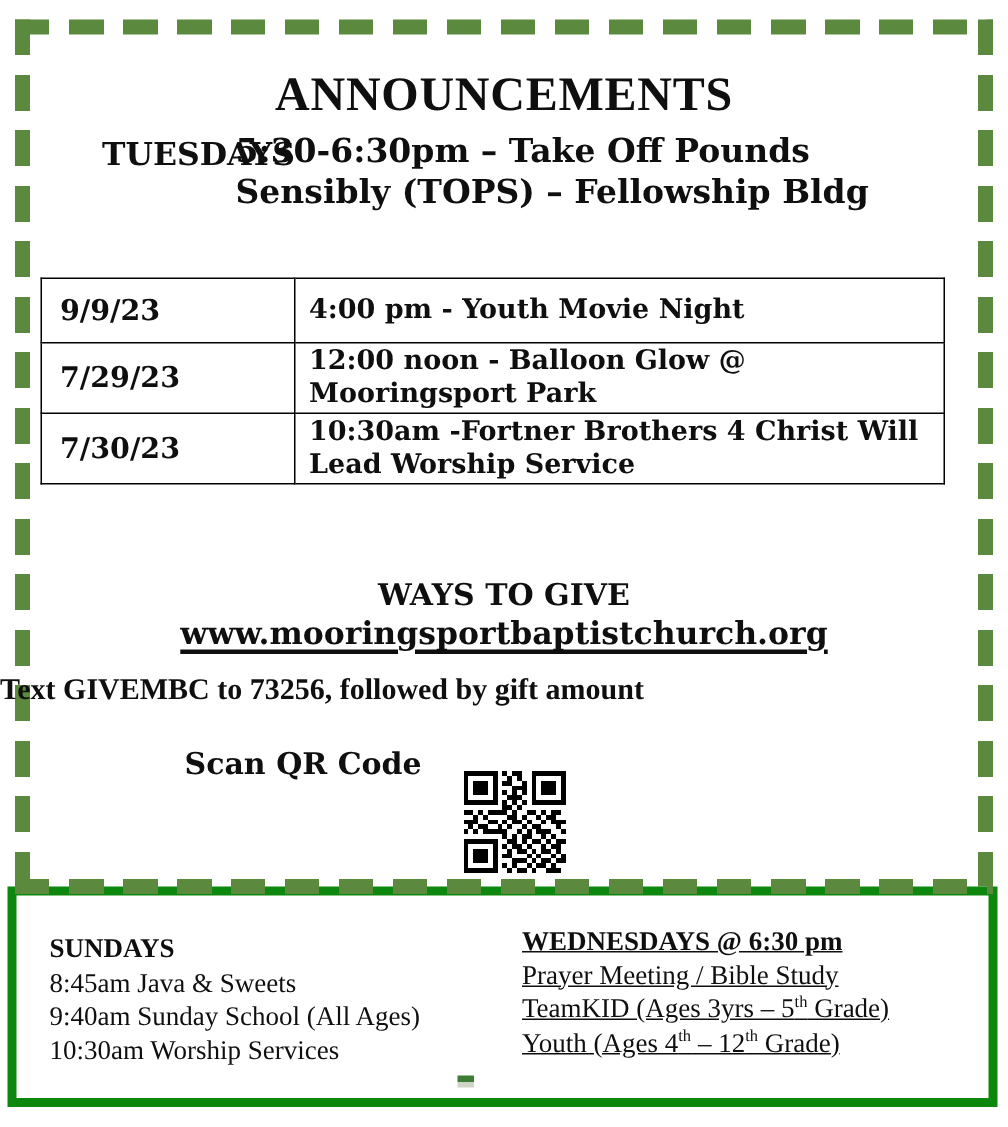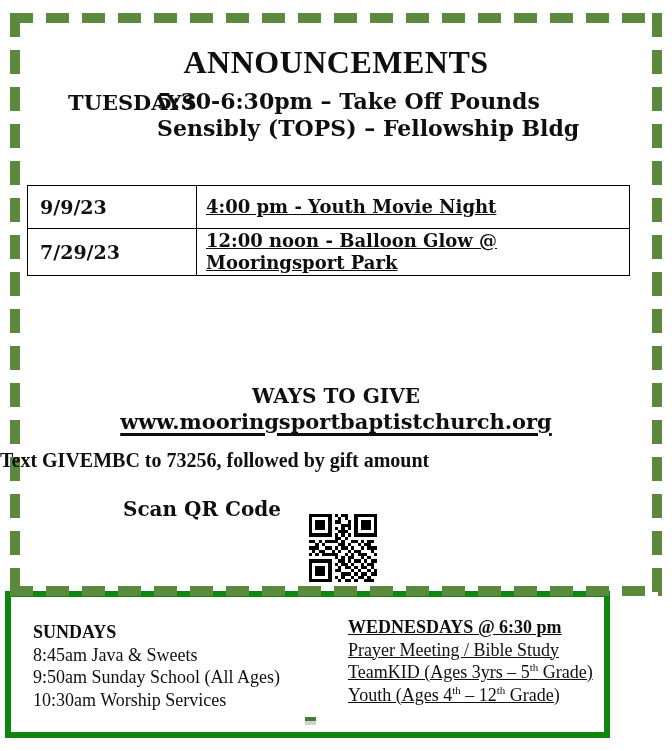--- a/index.html
+++ b/index.html
@@ -27,38 +27,38 @@
     font-weight:bold;font-size:32px;letter-spacing:.5px;}
   #tuesdays-label{left:33px;top:90px;font-family:"DejaVu Serif",serif;font-weight:bold;font-size:21px;margin-left:35px;}
   #tuesdays-text{left:157px;top:88px;width:480px;font-family:"DejaVu Serif",serif;
     font-weight:bold;font-size:22px;line-height:27px;}
 
   
   #events-table{left:27px;top:185px;width:603px;border-collapse:collapse;
     font-family:"DejaVu Serif",serif;font-weight:bold;}
   #events-table td{border:1.5px solid #000;vertical-align:middle;}
   #events-table td.c-date{width:155px;font-size:19px;padding-left:12px;}
-  #events-table td.c-detail{font-size:18px;line-height:22px;padding-left:9px;padding-right:4px;text-decoration:underline;}
+  #events-table td.c-detail{font-size:18px;line-height:22px;padding-left:9px;padding-right:4px;}
   #events-table tr:nth-child(1) td{height:40px;}
   #events-table tr:nth-child(2) td{height:44px;}
   #events-table tr:nth-child(3) td{height:44px;}
 
   
   #ways-heading{left:0;right:0;top:384px;text-align:center;
     font-family:"DejaVu Serif",serif;font-weight:bold;font-size:20px;}
   #website-link{left:0;right:0;top:409px;text-align:center;
     font-family:"DejaVu Serif",serif;font-weight:bold;font-size:21px;}
   #website-link span{text-decoration:underline;text-decoration-thickness:3px;text-underline-offset:4px;color:var(--ink);}
   #give-text{left:0;right:0;top:449px;text-align:left;font-weight:bold;font-size:20px;}
   #qr-label{left:123px;top:497px;font-family:"DejaVu Serif",serif;font-weight:bold;font-size:20px;}
   #qr-code{left:308px;top:514px;width:70px;height:68px;}
   #qr-code svg{display:block;}
 
   
-  #schedule-box{left:5px;top:591px;width:605px;height:147px;box-sizing:border-box;
+  #schedule-box{left:5px;top:591px;width:660px;height:147px;box-sizing:border-box;
     border:6px solid var(--box-green);background:#fff;z-index:2;padding-left:24px;}
   .sched-col{position:absolute;font-size:18px;line-height:22.5px;}
   #sundays-col{left:22px;top:24px;}
   #wednesdays-col{left:337px;top:19px;text-decoration:underline;}
   .sched-heading{font-weight:bold;}
   sup{font-size:11px;line-height:0;}
   #green-mark{left:294px;top:120px;width:11px;height:8px;
     background:linear-gradient(180deg,#3f7d35 0 55%,#cfd4c6 55% 100%);}
 </style>
 </head>
@@ -79,20 +79,24 @@
 
 <table class="abs" id="events-table">
   <tbody>
       <tr>
     <td class="c-date">9/9/23</td>
     <td class="c-detail">4:00 pm - Youth Movie Night</td>
   </tr>
   <tr>
     <td class="c-date">7/29/23</td>
     <td class="c-detail">12:00 noon - Balloon Glow @ Mooringsport Park</td>
+  </tr>
+  <tr>
+    <td class="c-date">7/30/23</td>
+    <td class="c-detail">10:30am -Fortner Brothers 4 Christ Will Lead Worship Service</td>
   </tr>
 </tbody>
   </table>
 
 <div class="abs" id="ways-heading">WAYS TO GIVE</div>
 <div class="abs" id="website-link">
   <span>www.mooringsportbaptistchurch.org</span>
 </div>
 <div class="abs" id="give-text">Text GIVEMBC to 73256, followed by gift amount</div>
 <div class="abs" id="qr-label">Scan QR Code</div>
@@ -331,21 +335,21 @@
       <rect x="17" y="20" width="1" height="1"></rect>
       <rect x="18" y="20" width="1" height="1"></rect>
       <rect x="19" y="20" width="1" height="1"></rect>
     </svg>
   </div>
 
 <div class="abs" id="schedule-box">
   <div class="sched-col" id="sundays-col">
     <div class="sched-heading">SUNDAYS</div>
     <div>8:45am Java &amp; Sweets</div>
-    <div>9:50am Sunday School (All Ages)</div>
+    <div>9:40am Sunday School (All Ages)</div>
     <div>10:30am Worship Services</div>
   </div>
   <div class="sched-col" id="wednesdays-col">
     <div class="sched-heading">WEDNESDAYS @ 6:30 pm</div>
     <div>Prayer Meeting / Bible Study</div>
     <div><span>TeamKID (Ages 3yrs – 5</span><sup>th</sup><span> Grade)</span></div>
     <div><span>Youth (Ages 4</span><sup>th</sup><span> – 12</span><sup>th</sup><span> Grade)</span></div>
   </div>
   <div class="abs" id="green-mark"></div>
 </div>

